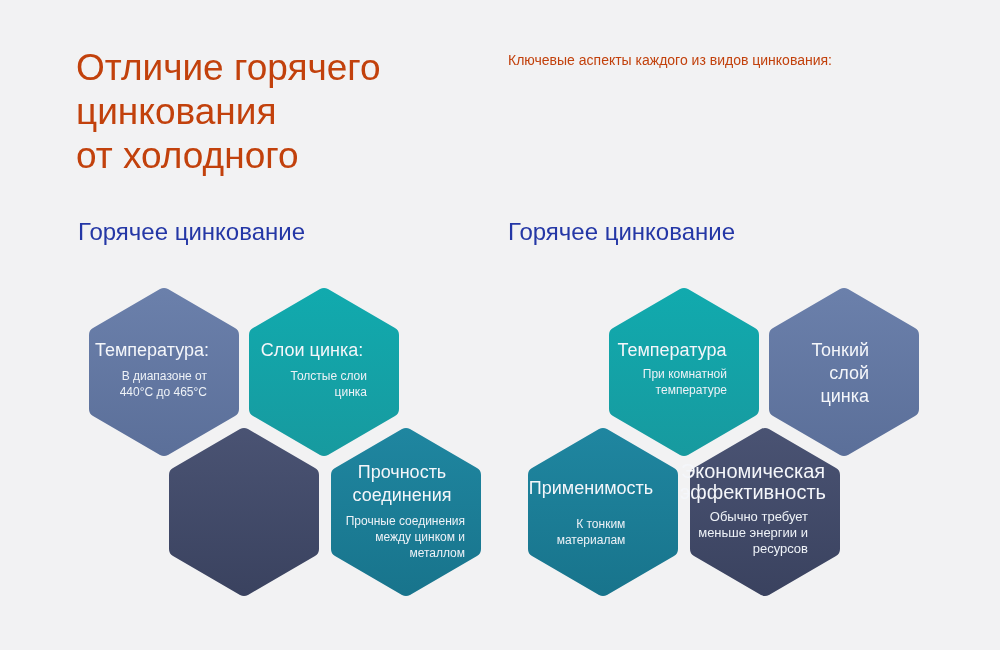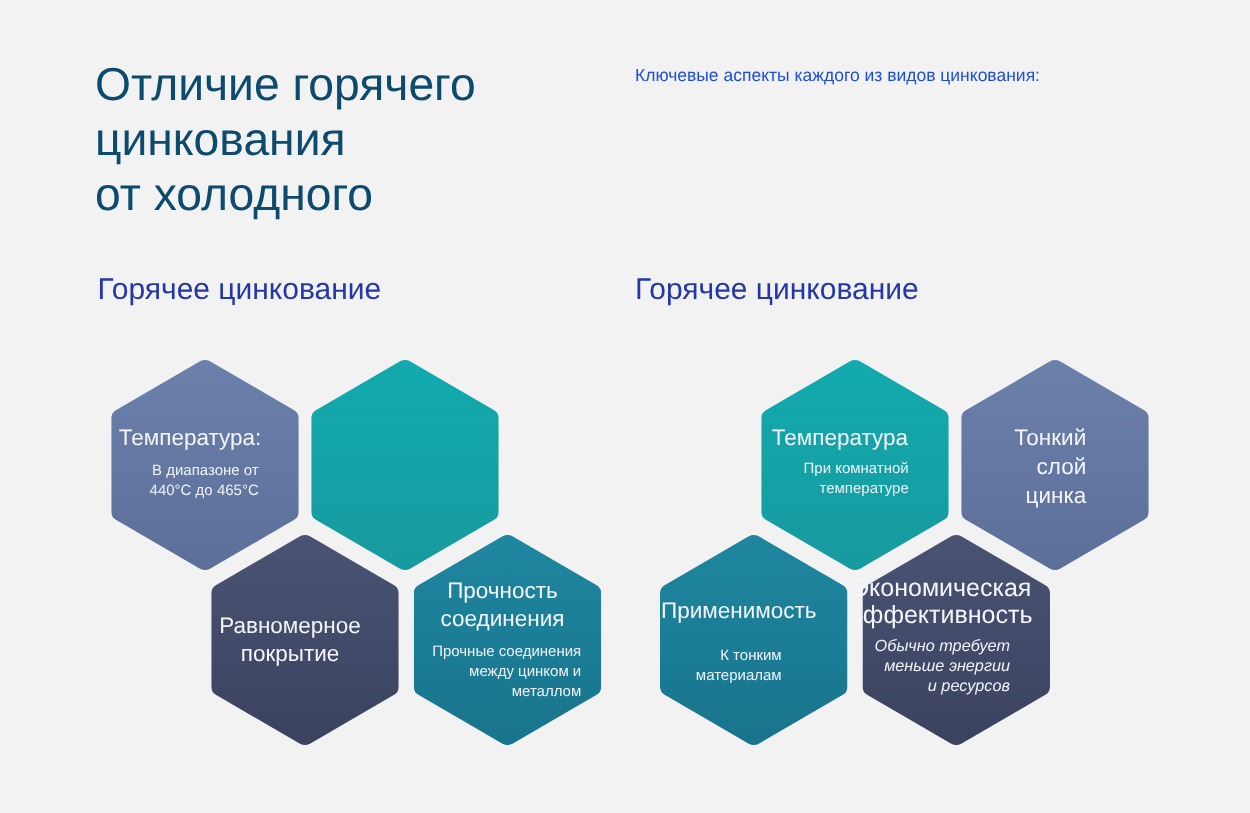--- a/index.html
+++ b/index.html
@@ -6,27 +6,27 @@
     body {
       width: 1000px; height: 650px;
       background: #f2f2f3;
       position: relative;
       overflow: hidden;
       font-family: "Liberation Sans", "DejaVu Sans", sans-serif;
     }
     .main-title {
       position: absolute; left: 76px; top: 46px;
       font-size: 37px; line-height: 44px;
-      color: #0c4a6e; font-weight: 400;
+      color: #c2410c; font-weight: 400;
       margin: 0; width: 420px;
       white-space: pre-line;
     }
     .subtitle {
       position: absolute; left: 508px; top: 52px;
-      font-size: 14px; color: #1d4ed8;
+      font-size: 14px; color: #c2410c;
     }
     .section-title {
       position: absolute; top: 218px;
       font-size: 24px; color: #2437a6; font-weight: 400;
     }
     .hex {
       position: absolute;
       width: 126px; height: 170px;
     }
     .hex svg { position: absolute; left: 0; top: 0; width: 150px; height: 170px; }
@@ -74,35 +74,36 @@
 <div class="hex shift-up" style="left:249px; top:287px;">
   <svg viewBox="0 0 150 170">
     <defs>
         <linearGradient id="g2" x1="0" y1="0" x2="0" y2="1">
           <stop offset="0" stop-color="#11aaae"></stop>
           <stop offset="1" stop-color="#179a9f"></stop>
         </linearGradient>
       </defs>
     <path d="M71,2 Q75,0 79,2 L146,41 Q150,43 150,48 L150,122 Q150,127 146,129 L79,168 Q75,170 71,168 L4,129 Q0,127 0,122 L0,48 Q0,43 4,41 Z" fill="url(#g2)"></path>
   </svg>
+  <div class="hex-content">
+    <div class="hex-title">Слои цинка:</div>
+    <div class="hex-desc">Толстые слои цинка</div>
+  </div>
 </div>
 
 <div class="hex" style="left:169px; top:427px;">
   <svg viewBox="0 0 150 170">
     <defs>
         <linearGradient id="g3" x1="0" y1="0" x2="0" y2="1">
           <stop offset="0" stop-color="#4a5373"></stop>
           <stop offset="1" stop-color="#3a425f"></stop>
         </linearGradient>
       </defs>
     <path d="M71,2 Q75,0 79,2 L146,41 Q150,43 150,48 L150,122 Q150,127 146,129 L79,168 Q75,170 71,168 L4,129 Q0,127 0,122 L0,48 Q0,43 4,41 Z" fill="url(#g3)"></path>
   </svg>
-  <div class="hex-content">
-    <div class="hex-title">Равномерное покрытие</div>
-  </div>
 </div>
 
 <div class="hex shift-up-2" style="left:331px; top:427px;padding-left:16px;">
   <svg viewBox="0 0 150 170">
     <defs>
         <linearGradient id="g4" x1="0" y1="0" x2="0" y2="1">
           <stop offset="0" stop-color="#1f86a0"></stop>
           <stop offset="1" stop-color="#18748c"></stop>
         </linearGradient>
       </defs>
@@ -142,15 +143,15 @@
     <div class="hex-desc" style="padding:0 22px;margin-top:16px;">К тонким материалам</div>
   </div>
 </div>
 
 <div class="hex shift-up-2" style="left:690px; top:427px;">
   <svg viewBox="0 0 150 170">
     <path d="M71,2 Q75,0 79,2 L146,41 Q150,43 150,48 L150,122 Q150,127 146,129 L79,168 Q75,170 71,168 L4,129 Q0,127 0,122 L0,48 Q0,43 4,41 Z" fill="url(#g3)"></path>
   </svg>
   <div class="hex-content">
     <div class="hex-title" style="font-size:20px; line-height:21px;">Экономическая эффективность</div>
-    <div class="hex-desc" style="font-size:13px;font-style:italic;">Обычно требует меньше энергии и ресурсов</div>
+    <div class="hex-desc" style="font-size:13px;">Обычно требует меньше энергии и ресурсов</div>
   </div>
 </div>
 
 </body></html>

